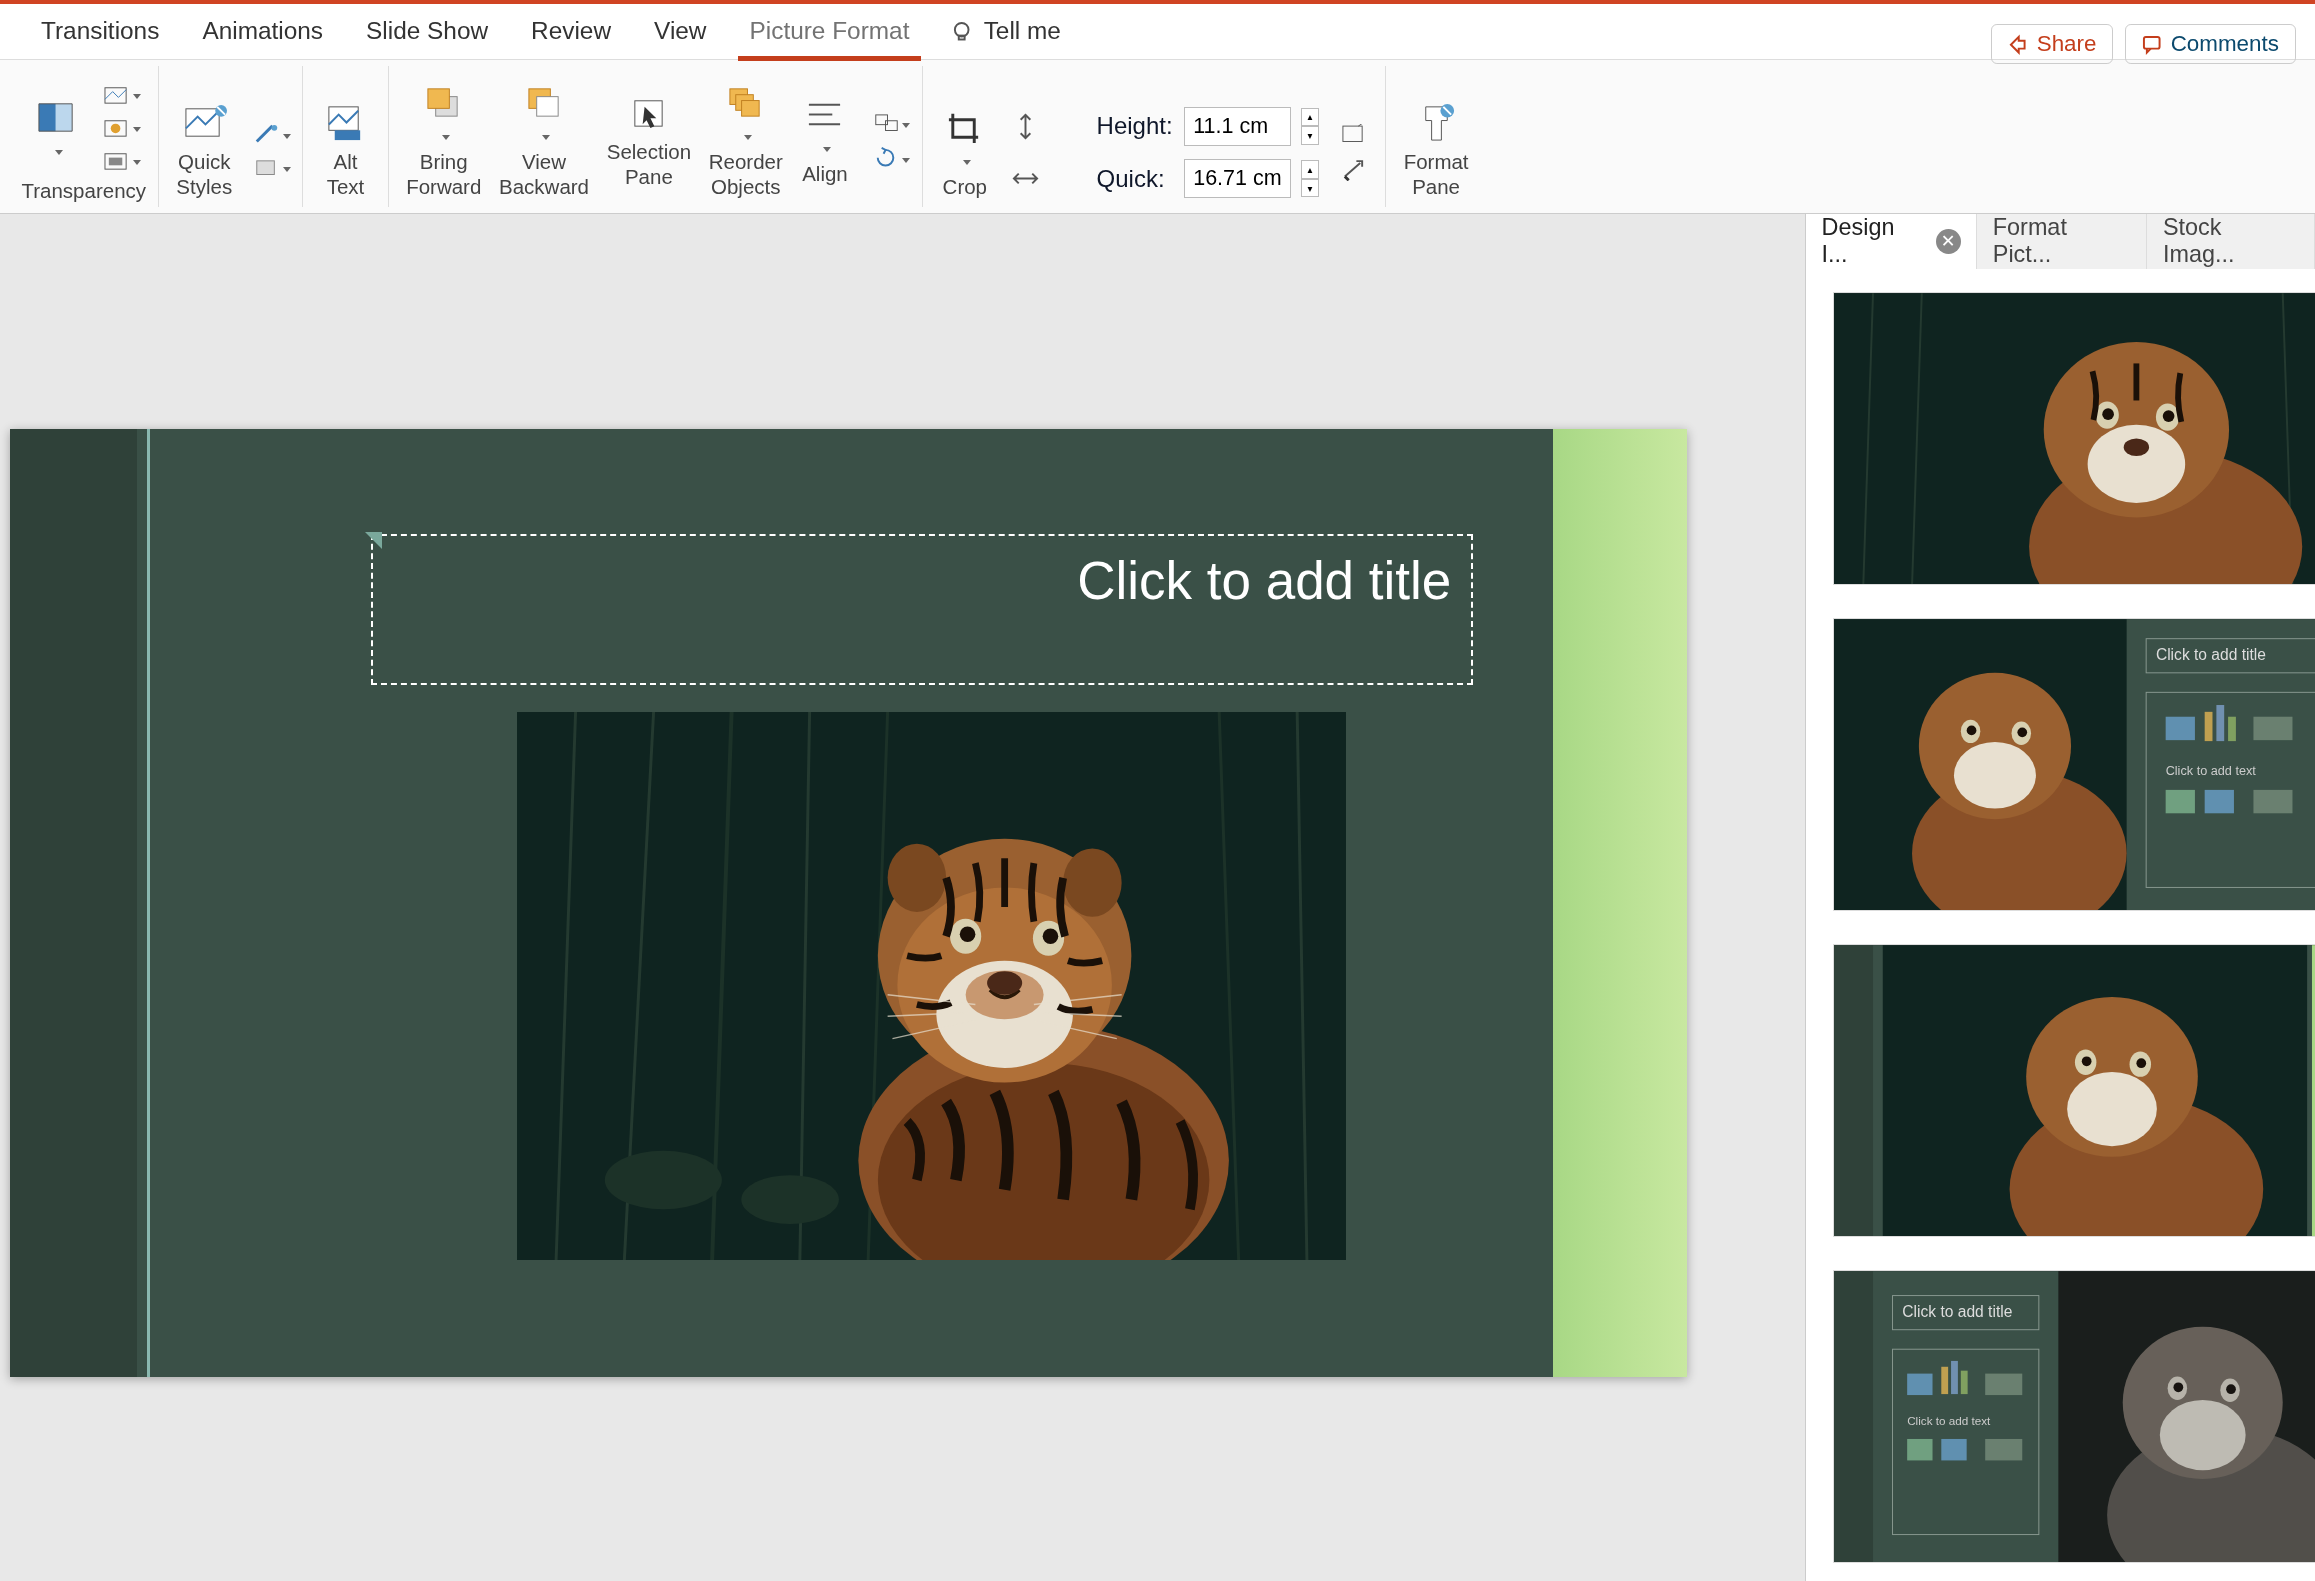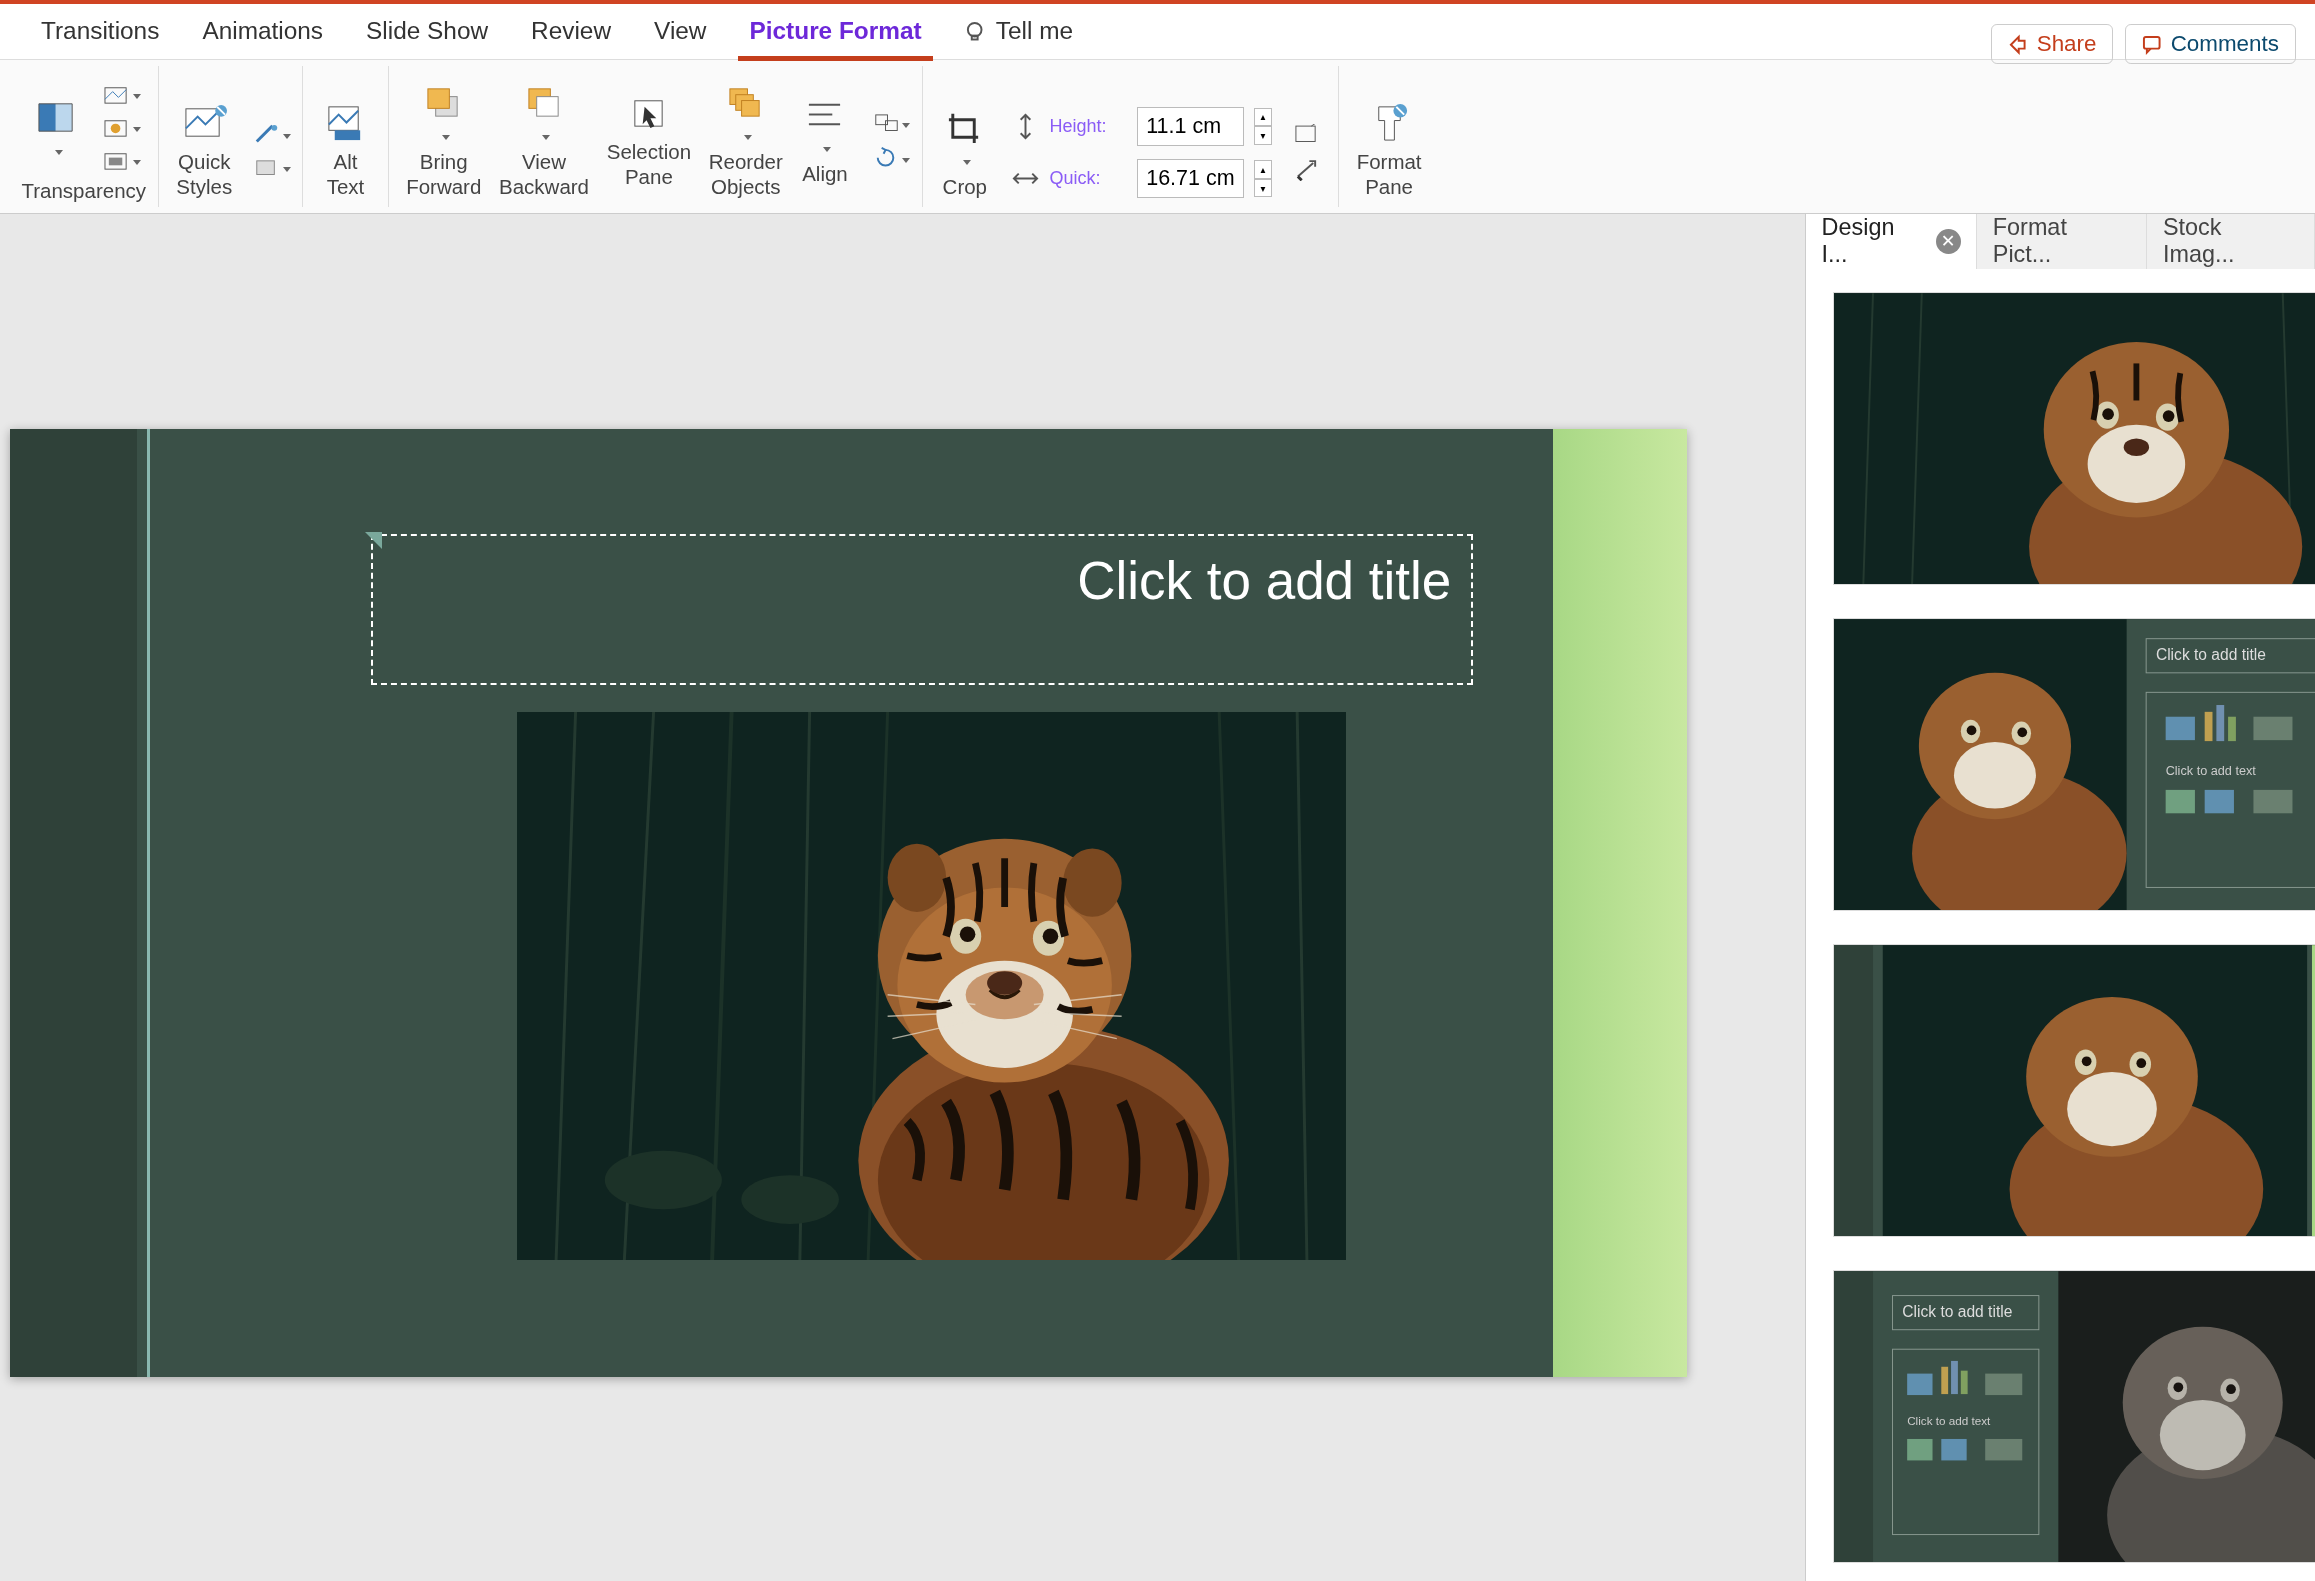--- a/index.html
+++ b/index.html
@@ -4,41 +4,41 @@
 <style>
 * { box-sizing: border-box; margin: 0; padding: 0; font-family: -apple-system, "Segoe UI", sans-serif; }
 body { background: #e8e8e8; width: 2315px; height: 1582px; overflow: hidden; }
 
 
 .top-orange { height: 3.9px; background: #d04423; }
 
 
 .tabs-row { height: 56px; background: #fff; display: flex; align-items: center; padding: 0 19.5px; position: relative; border-bottom: 1px solid #ddd; }
 .tabs-row .tab { padding: 0 21.5px; height: 100%; display: flex; align-items: center; font-size: 24.4px; color: #333; cursor: pointer; position: relative; }
-.tabs-row .tab.active { color: #6d28d9; font-weight: 700; }
+.tabs-row .tab.active { color: #737373; font-weight: 400; }
 .tabs-row .tab.active::after { content: ""; position: absolute; left: 9.8px; right: 9.8px; bottom: -2px; height: 4.9px; background: #c43e1c; }
 .tabs-row .tellme { display: flex; align-items: center; margin-left: 19.5px; gap: 9.8px; font-size: 24.4px; color: #333; }
 .tabs-row .right-btns { position: absolute; right: 19.5px; top: 20px; display: flex; gap: 11.7px; }
 .tabs-row .right-btns .btn { border: 1px solid #ccc; border-radius: 5.9px; padding: 5.9px 15.6px; display: flex; align-items: center; gap: 7.8px; font-size: 22.4px; cursor: pointer; }
 .tabs-row .right-btns .btn.share { color: #c43e1c; }
 .tabs-row .right-btns .btn.comments { color: #0c4a6e; }
 
 
 .ribbon { height: 154px; background: #fafafa; border-bottom: 1px solid #ccc; display: flex; align-items: stretch; padding: 5.9px 9.8px; }
 .group { display: flex; flex-direction: column; align-items: center; justify-content: flex-end; padding: 3.9px 11.7px; border-right: 1px solid #ddd; }
 .group .row { display: flex; align-items: center; gap: 5.9px; }
 .group .label { font-size: 20.5px; color: #444; margin-top: 3.9px; text-align: center; line-height: 1.2; white-space: pre-line; }
 .group:last-child { border-right: none; }
 .big-btn { display: flex; flex-direction: column; align-items: center; gap: 2px; padding: 3.9px 5.9px; cursor: pointer; }
 .big-btn .ic { width: 49px; height: 43px; display: flex; align-items: center; justify-content: center; }
 .small-btn { width: 39px; height: 29px; display: flex; align-items: center; justify-content: center; cursor: pointer; }
 .chev::after { content: ""; display: inline-block; border-left: 4.9px solid transparent; border-right: 4.9px solid transparent; border-top: 5.9px solid #666; margin-left: 3.9px; }
 
 .size-row { display: flex; align-items: center; gap: 9.8px; margin: 3.9px 0; }
-.size-row .lbl { font-size: 18px; color: #8b5cf6; width: 78px; }
+.size-row .lbl { font-size: 24px; color: #0f172a; width: 78px; margin-left: 47px; }
 .size-row input { width: 107px; height: 39px; font-size: 21.5px; padding: 2px 7.8px; border: 1px solid #bbb; background: #fff; }
 .spinners { display: flex; flex-direction: column; }
 .spinners div { width: 17.6px; height: 18.5px; border: 1px solid #bbb; font-size: 9.8px; display: flex; align-items: center; justify-content: center; cursor: pointer; background: #fff; }
 
 
 .workspace { display: flex; height: calc(1582px - 3.9px - 47px - 154px); }
 .canvas-area { flex: 1; background: #e8e8e8; display: flex; align-items: flex-start; justify-content: flex-start; padding: 215px 9.8px 9.8px 9.8px; }
 .slide { width: 1677px; height: 948px; background: linear-gradient(to right, #3a5047 0%, #3a5047 92%, #a8d885 92%, #c8e8a0 100%); position: relative; box-shadow: 0 2px 9.8px rgba(0,0,0,.3); }
 .slide .left-band { position: absolute; left: 0; top: 0; bottom: 0; width: 127px; background: #2f4139; }
 .slide .left-line { position: absolute; left: 137px; top: 0; bottom: 0; width: 2.9px; background: #8ab8b0; }

